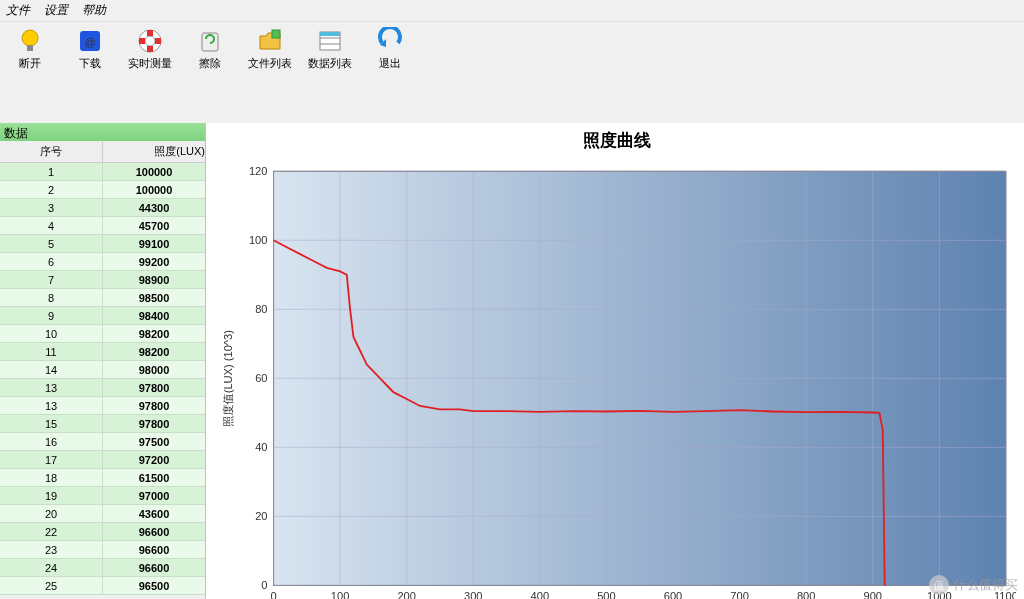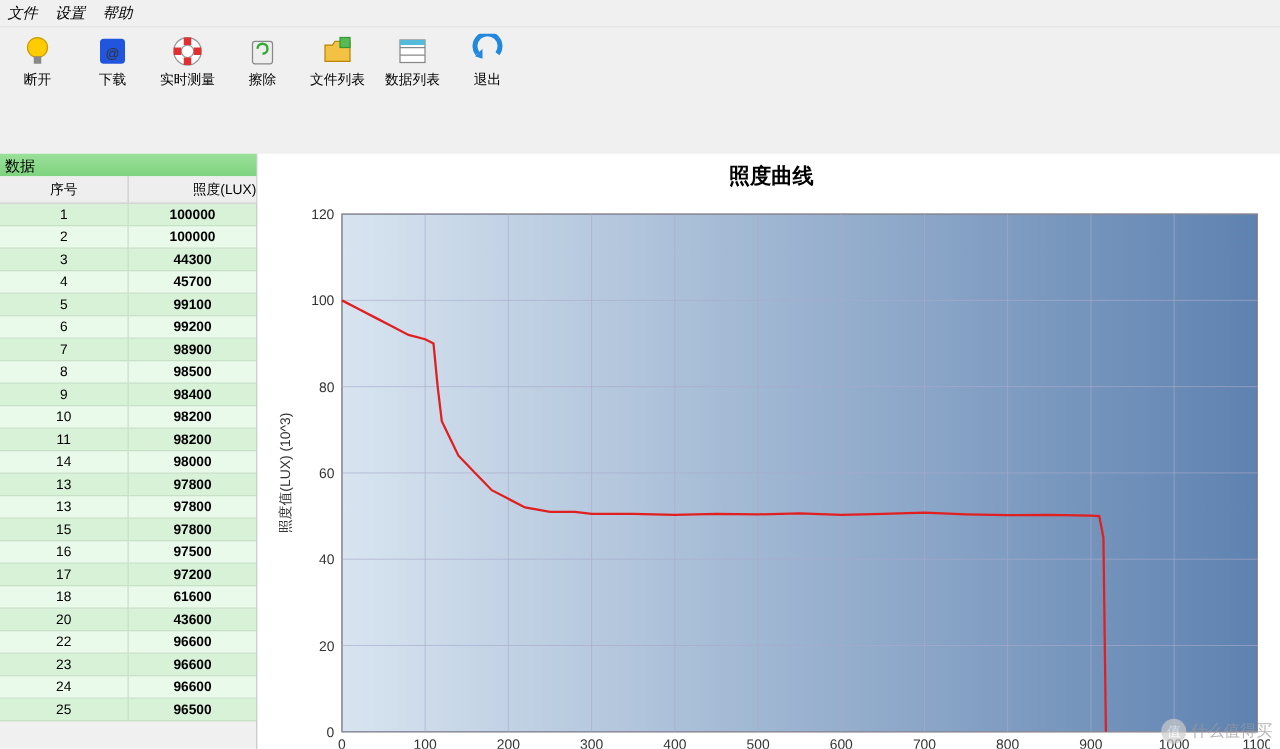--- a/index.html
+++ b/index.html
@@ -179,21 +179,25 @@
         <div class="row">
           <div>16</div>
           <div>97500</div>
         </div>
         <div class="row">
           <div>17</div>
           <div>97200</div>
         </div>
         <div class="row">
           <div>18</div>
-          <div>61600</div>
+          <div>61500</div>
+        </div>
+        <div class="row">
+          <div>19</div>
+          <div>97000</div>
         </div>
         <div class="row">
           <div>20</div>
           <div>43600</div>
         </div>
         <div class="row">
           <div>22</div>
           <div>96600</div>
         </div>
         <div class="row">

